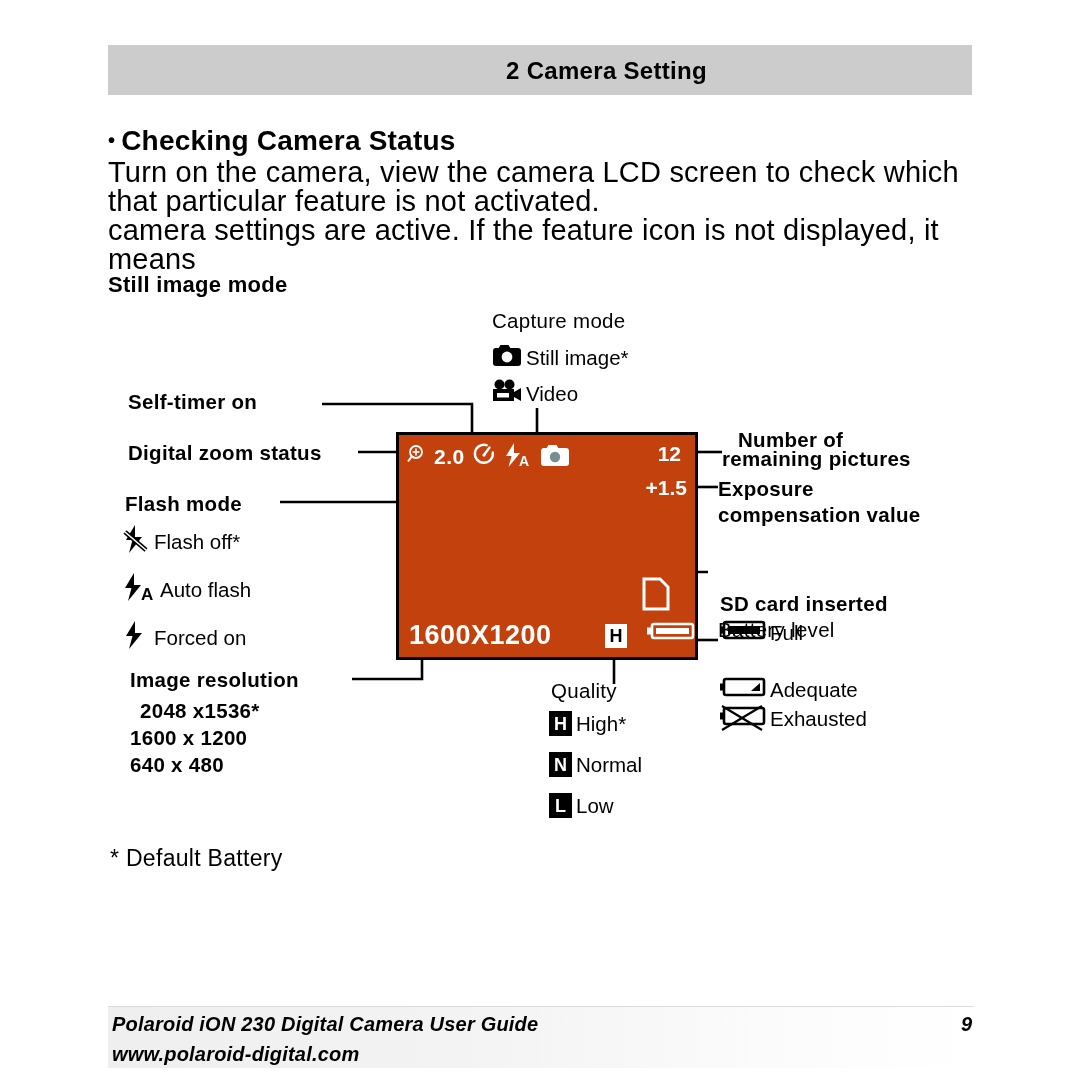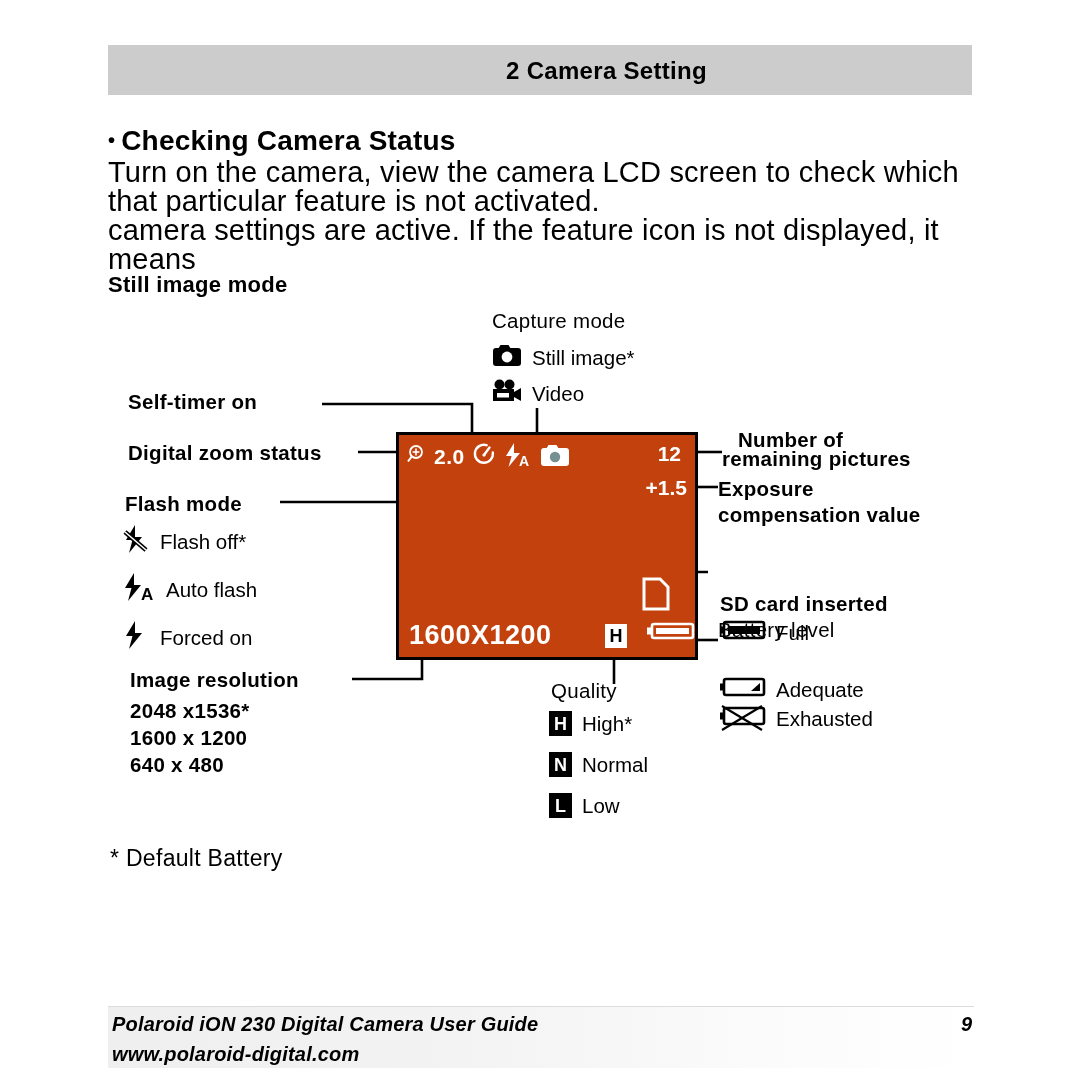--- a/index.html
+++ b/index.html
@@ -46,21 +46,21 @@
   .diagram{position:absolute;left:0;top:0;width:1080px;height:1080px;}
   .lcd{
     position:absolute;left:396px;top:432px;width:302px;height:228px;
     background:#c2410c;border:3px solid #000;box-sizing:border-box;
   }
   svg.leaders{position:absolute;left:0;top:0;width:1080px;height:1080px;pointer-events:none;}
 
   
   .d-label{position:absolute;font-size:20.5px;letter-spacing:.3px;white-space:nowrap;}
   .d-label.bold{font-weight:bold;}
-  .d-row{position:absolute;display:flex;align-items:center;gap:10px;font-size:20.5px;white-space:nowrap;text-align:center;}
+  .d-row{position:absolute;display:flex;align-items:center;gap:4px;font-size:20.5px;white-space:nowrap;text-align:center;}
 
   
   .lcd-top{position:absolute;left:8px;top:7px;display:flex;align-items:center;gap:7px;color:#fff;}
   .lcd-zoomval{font-size:21px;font-weight:bold;color:#fff;letter-spacing:.5px;}
   .lcd-count{position:absolute;right:14px;top:7px;font-size:21px;font-weight:bold;color:#fff;}
   .lcd-ev{position:absolute;right:8px;top:41px;font-size:21px;font-weight:bold;color:#fff;}
   .lcd-sd{position:absolute;right:24px;top:141px;}
   .lcd-res{position:absolute;left:10px;bottom:6px;font-size:27px;font-weight:bold;color:#fff;letter-spacing:.5px;}
   .lcd-q{position:absolute;left:206px;bottom:9px;}
   .lcd-batt{position:absolute;left:248px;bottom:12px;}
@@ -199,21 +199,21 @@
     <div class="d-row" style="left:122px;top:620px;">
       <span class="ico">
         <svg width="28" height="30" viewBox="0 0 28 30">
           <path d="M13 1 L4 16 h6.5 L7 29 L20 13 h-7 z" fill="#000"></path>
         </svg>
       </span>
       <span>Forced on</span>
     </div>
 
     <div class="d-label bold" style="left:130px;top:668px;">Image resolution</div>
-    <div class="d-label bold" style="left:130px;top:699px;">2048 x1536*</div>
+    <div class="d-label bold" style="left:140px;top:699px;">2048 x1536*</div>
     <div class="d-label bold" style="left:130px;top:726px;">1600 x 1200</div>
     <div class="d-label bold" style="left:130px;top:753px;">640 x 480</div>
 
     <div class="d-label bold" style="left:722px;top:428px;margin-left:16px;">Number of</div>
     <div class="d-label bold" style="left:722px;top:447px;">remaining pictures</div>
 
     <div class="d-label bold" style="left:718px;top:477px;">Exposure</div>
     <div class="d-label bold" style="left:718px;top:503px;">compensation value</div>
 
     <div class="d-label bold" style="left:720px;top:564px;margin-top:28px;">SD card inserted</div>

